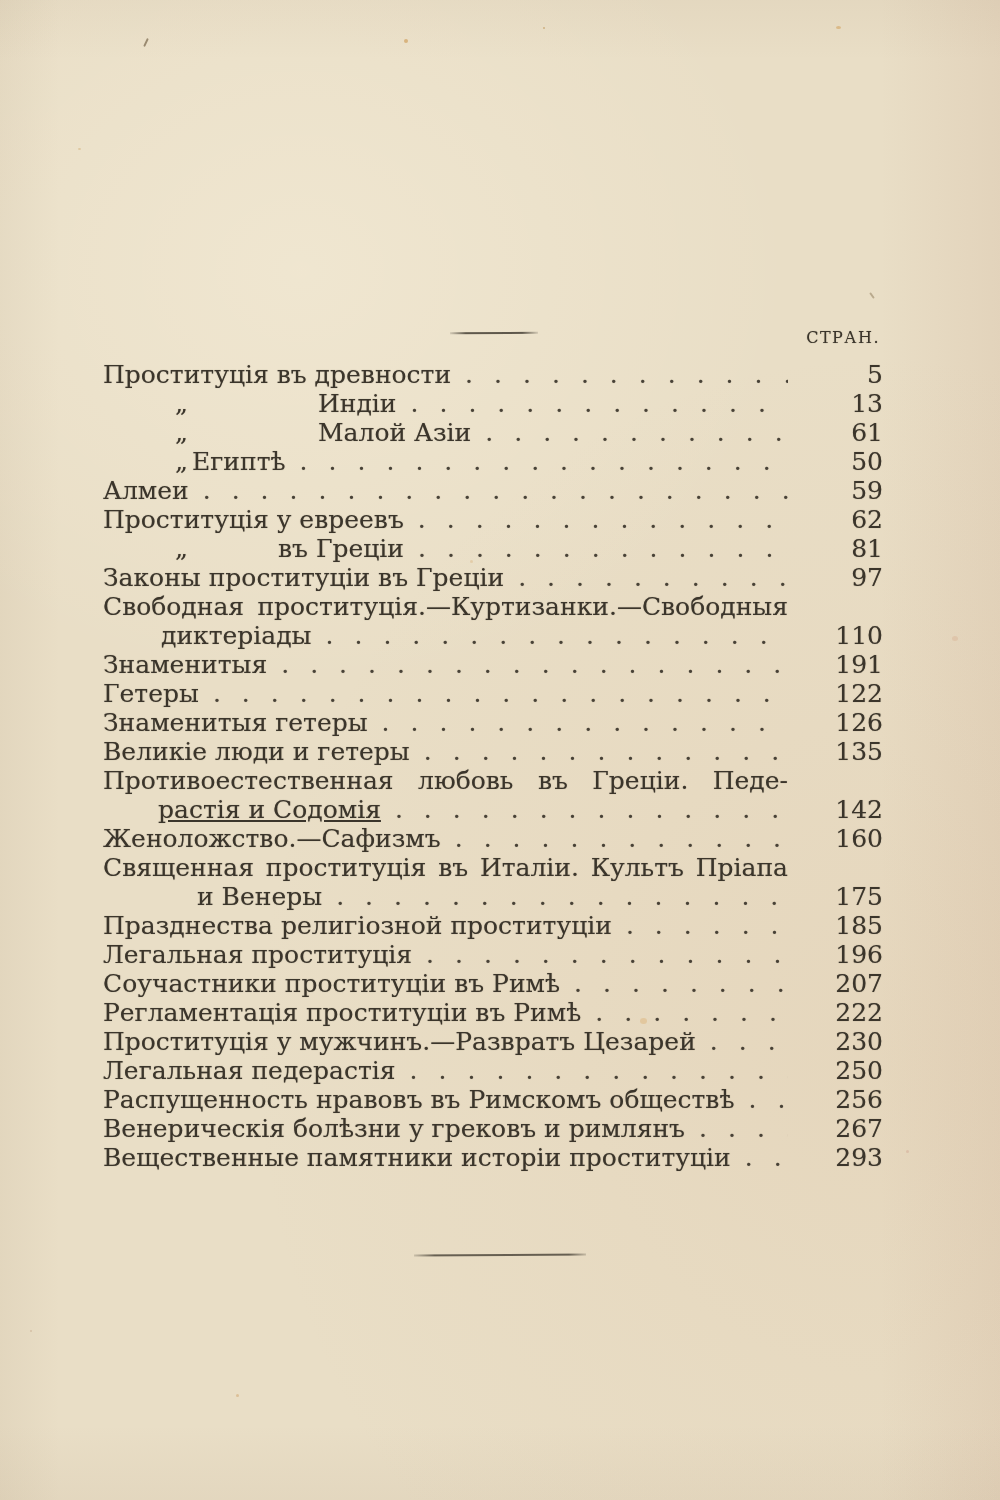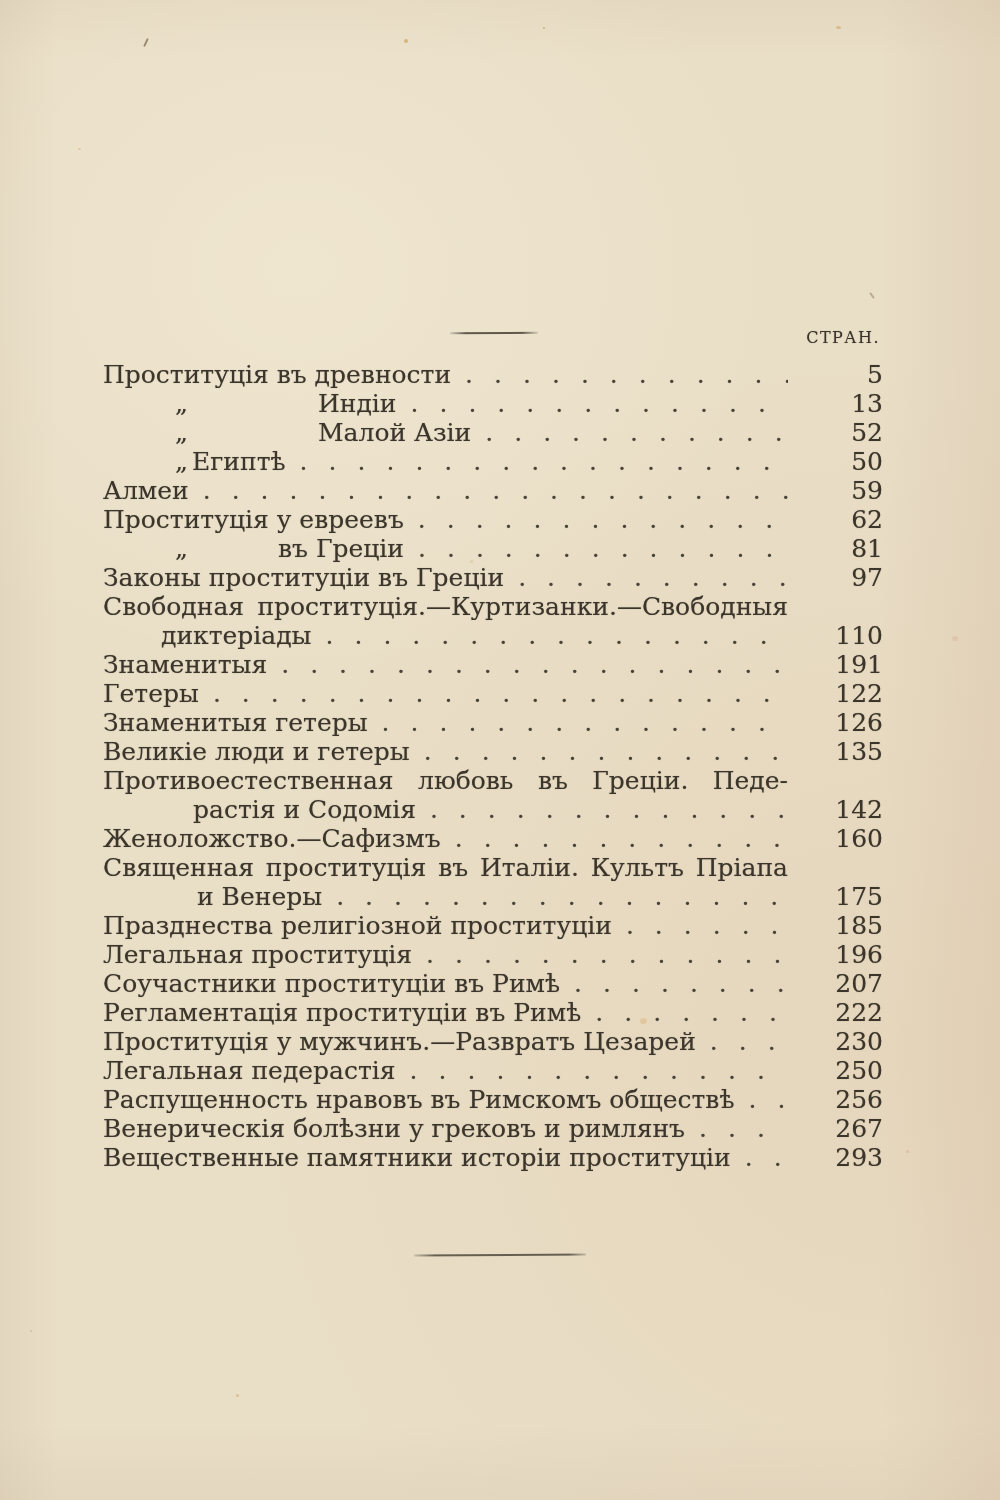--- a/index.html
+++ b/index.html
@@ -132,21 +132,21 @@
       <div class="row">
         <span class="quote">„</span>
         <span class="label" style="margin-left: 215px;">Индіи</span>
         <span class="leader">........................................</span>
         <span class="pagenum">13</span>
       </div>
       <div class="row">
         <span class="quote">„</span>
         <span class="label" style="margin-left: 215px;">Малой Азіи</span>
         <span class="leader">........................................</span>
-        <span class="pagenum">52</span>
+        <span class="pagenum">61</span>
       </div>
       <div class="row">
         <span class="quote">„</span>
         <span class="label" style="margin-left: 89px;">Египтѣ</span>
         <span class="leader">........................................</span>
         <span class="pagenum">50</span>
       </div>
       <div class="row">
         <span class="label">Алмеи</span>
         <span class="leader">........................................</span>
@@ -195,21 +195,21 @@
       <div class="row">
         <span class="label">Великіе люди и гетеры</span>
         <span class="leader">........................................</span>
         <span class="pagenum">135</span>
       </div>
       <div class="row">
         <span class="label justify">Противоестественная любовь въ Греціи. Педе-</span>
         <span class="pagenum"></span>
       </div>
       <div class="row">
-        <span class="label" style="margin-left: 90px;">растія и Содомія</span>
+        <span class="label" style="margin-left: 55px; text-decoration: underline;">растія и Содомія</span>
         <span class="leader">........................................</span>
         <span class="pagenum">142</span>
       </div>
       <div class="row">
         <span class="label">Женоложство.—Сафизмъ</span>
         <span class="leader">........................................</span>
         <span class="pagenum">160</span>
       </div>
       <div class="row">
         <span class="label justify">Священная проституція въ Италіи. Культъ Пріапа</span>

